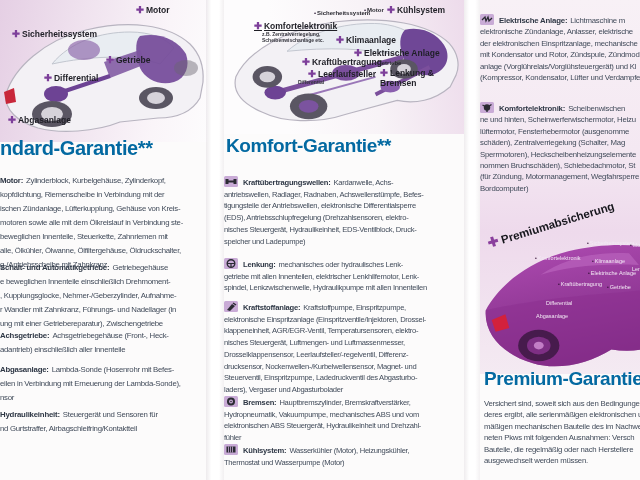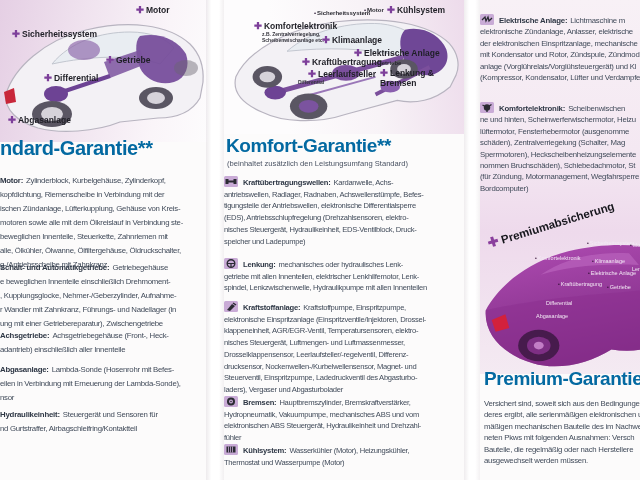--- a/index.html
+++ b/index.html
@@ -136,34 +136,33 @@
         <ellipse cx="40" cy="70" rx="8" ry="5.5" fill="#d6d3da"></ellipse>
       <ellipse cx="82" cy="100" rx="19" ry="13" fill="#5a5663"></ellipse>
         <ellipse cx="82" cy="100" rx="10" ry="6.5" fill="#7b539f"></ellipse>
       <ellipse cx="179" cy="62" rx="14" ry="10" fill="#5a5663"></ellipse>
         <ellipse cx="179" cy="62" rx="7" ry="5" fill="#d6d3da"></ellipse>
     </svg>
 
     <div class="car-lbl-sm" style="left:90px;top:10px;"><span class="dot">•</span><span>Sicherheitssystem</span></div>
     <div class="car-lbl-sm" style="left:140px;top:7px;"><span class="dot">•</span><span>Motor</span></div>
     <div class="car-lbl" style="left:163px;top:4px;"><span class="plus">✚</span><span>Kühlsystem</span></div>
-    <div class="car-lbl" style="left:30px;top:20px;"><span class="plus">✚</span><span>Komfortelektronik</span></div>
+    <div class="car-lbl" style="left:30px;top:20px;text-decoration:underline;"><span class="plus">✚</span><span>Komfortelektronik</span></div>
     <div class="car-sub lines" style="left:38px;top:31px;">z.B. Zentralverriegelung,
 Scheibenwischanlage etc.</div>
-    <div class="car-lbl" style="left:98px;top:34px;"><span class="plus">✚</span><span>Klimaanlage</span></div>
+    <div class="car-lbl" style="left:112px;top:34px;"><span class="plus">✚</span><span>Klimaanlage</span></div>
     <div class="car-lbl" style="left:130px;top:47px;"><span class="plus">✚</span><span>Elektrische Anlage</span></div>
     <div class="car-lbl" style="left:78px;top:56px;"><span class="plus">✚</span><span>Kraftübertragung</span></div>
     <div class="car-lbl-sm" style="left:150px;top:60px;"><span class="dot">•</span><span>Getriebe</span></div>
     <div class="car-lbl" style="left:84px;top:68px;"><span class="plus">✚</span><span>Leerlaufsteller</span></div>
     <div class="car-sub" style="left:74px;top:79px;">Differential</div>
     <div class="car-lbl lines" style="left:156px;top:68px;line-height:10px;"><span class="plus">✚</span><span class="lines">Lenkung &amp;
 Bremsen</span></div>
 
     <div class="abs h-big" style="left:2px;top:135px;font-size:19px;">Komfort-Garantie**</div>
-    <div class="abs h-sub" style="left:3px;top:159px;">(beinhaltet zusätzlich den Leistungsumfang Standard)</div>
 
     <div class="sec sec-mid" style="top:176px;">
       <svg class="icon" width="14" height="11" viewBox="0 0 14 11">
           <rect width="14" height="11" rx="1.5" fill="#c9abd6"></rect>
           <path d="M2,5.5 L12,5.5" stroke="#2b2b33" stroke-width="2"></path>
           <rect x="1.5" y="3" width="3" height="5" fill="#2b2b33"></rect>
           <rect x="9.5" y="3" width="3" height="5" fill="#2b2b33"></rect>
         </svg><b>Kraftübertragungswellen:</b><span class="lines">Kardanwelle, Achs-
 antriebswellen, Radlager, Radnaben, Achswellenstümpfe, Befes-
 tigungsteile der Antriebswellen, elektronische Differentialsperre

